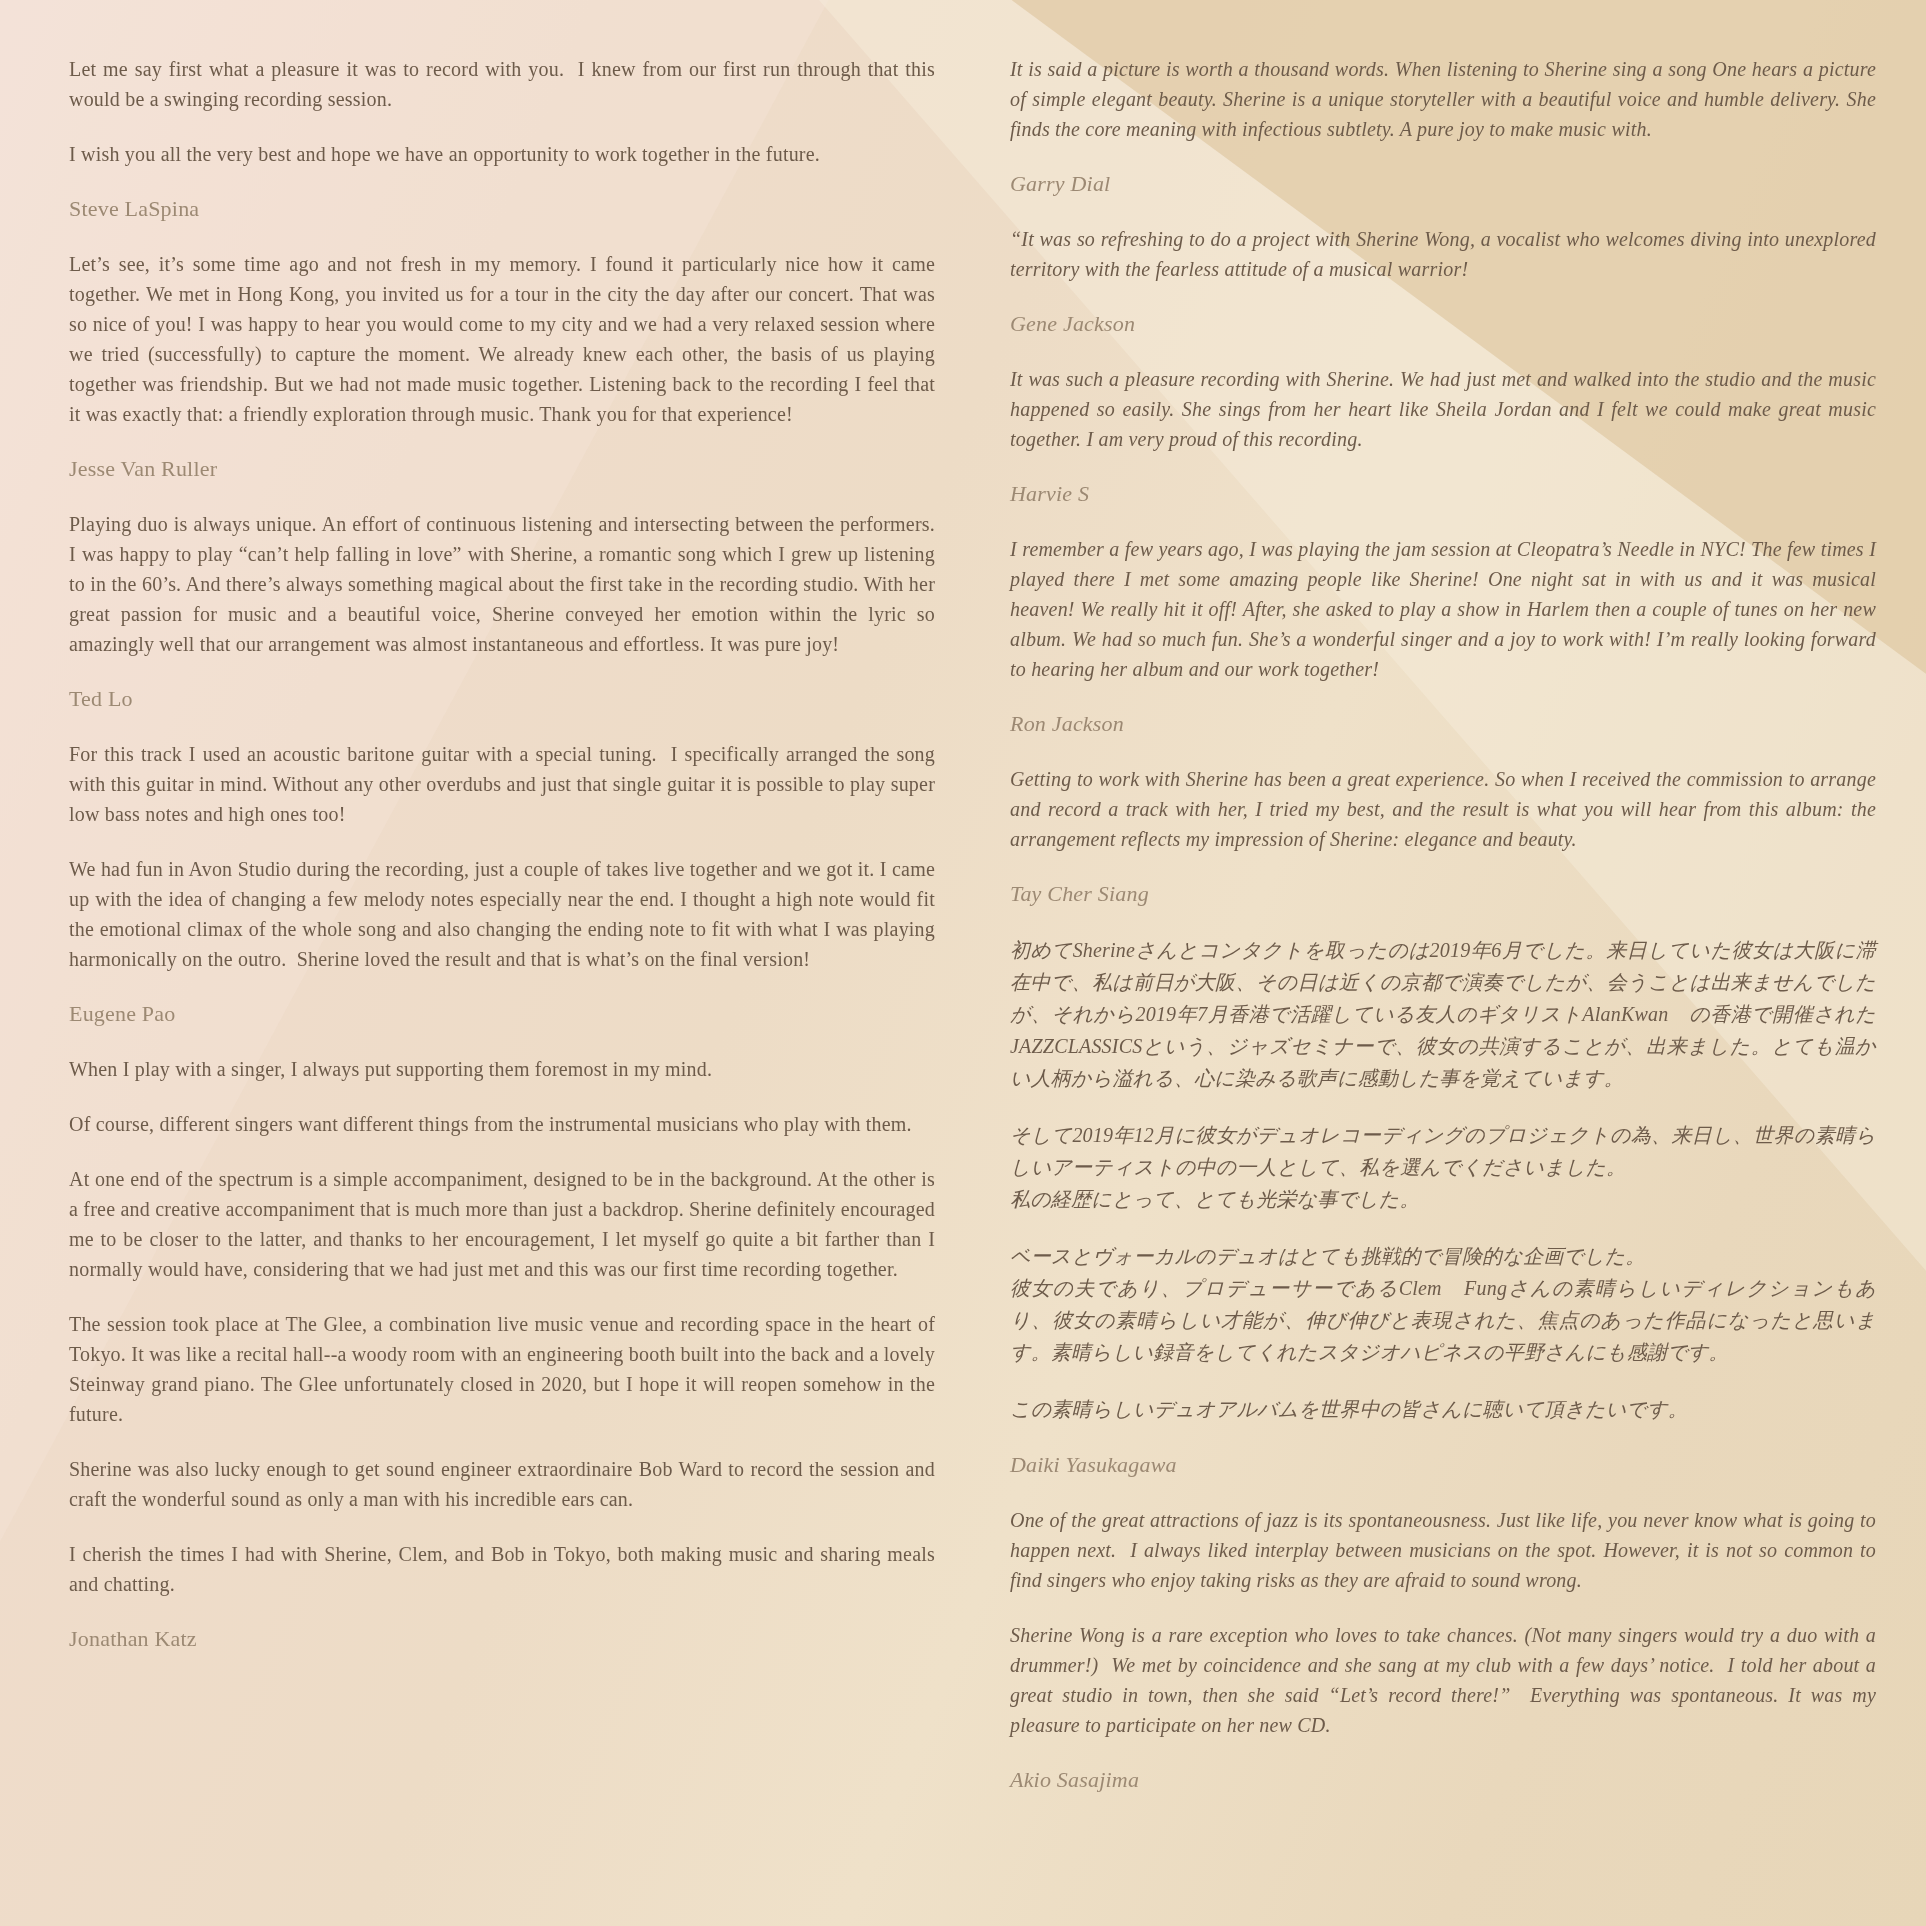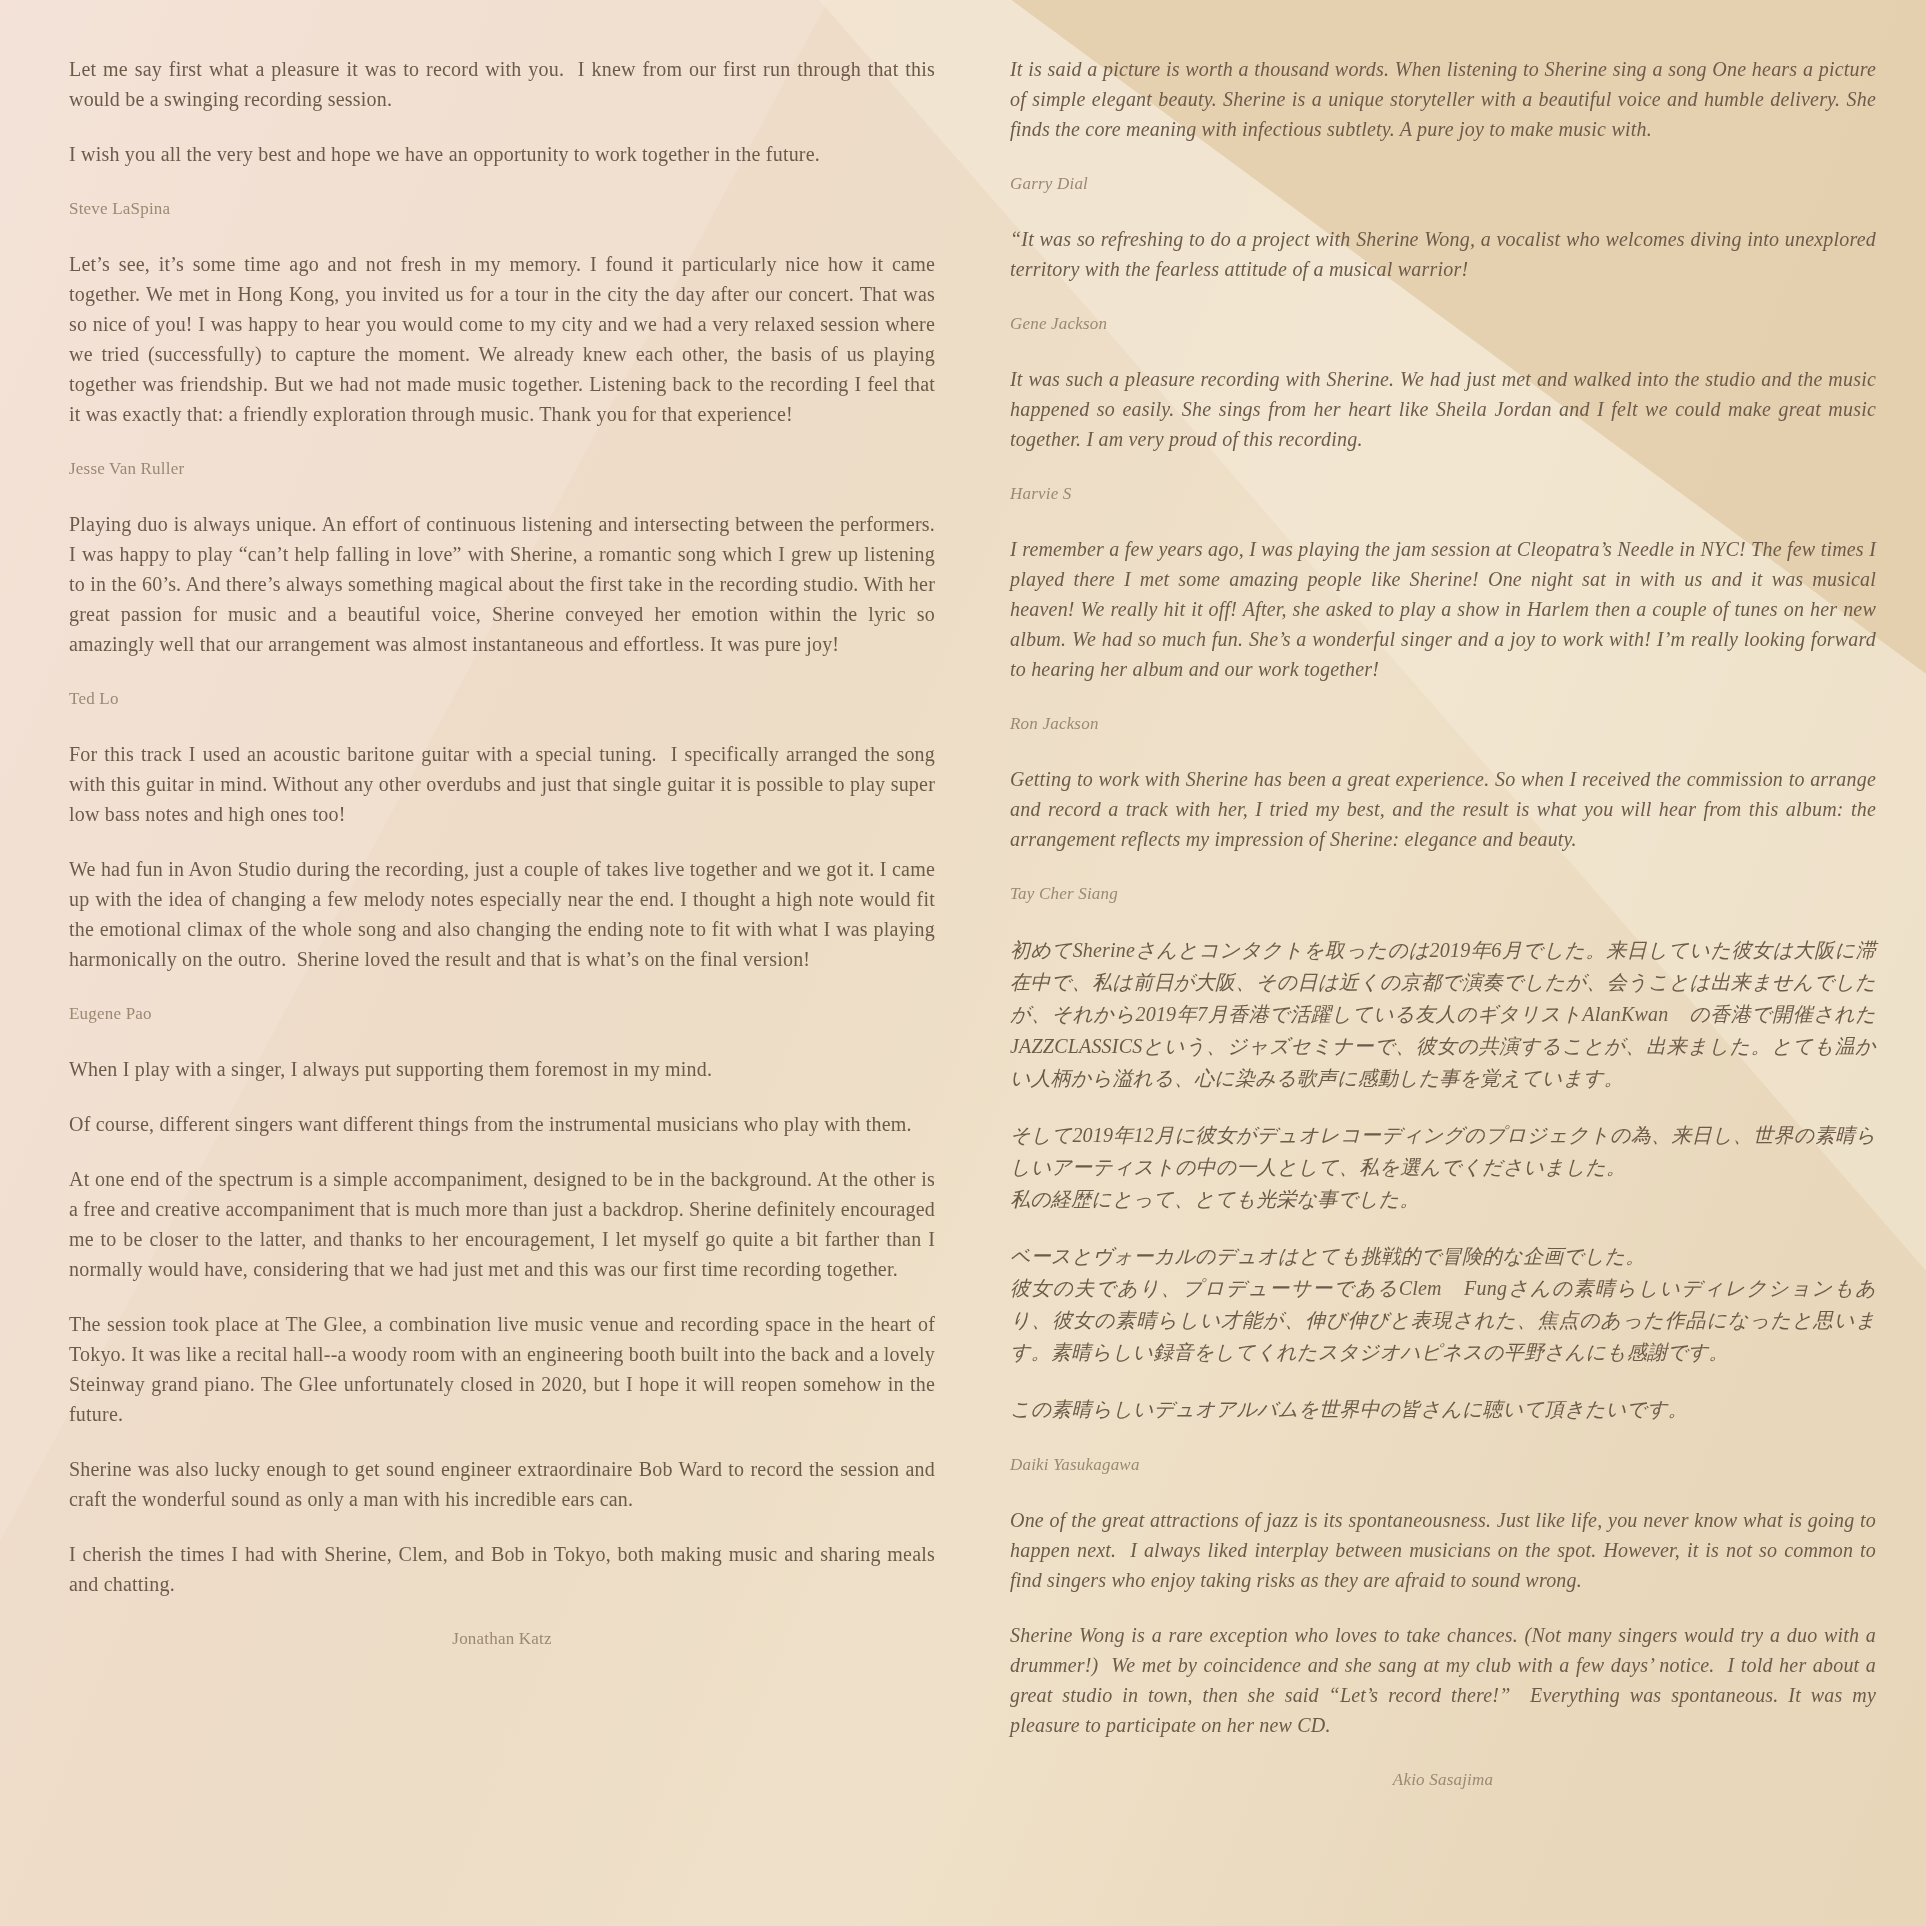--- a/index.html
+++ b/index.html
@@ -66,25 +66,25 @@
     display: block;
     white-space: pre-wrap;
   }
   .para.jp {
     font-size: 20px;
     line-height: 32px;
   }
   .signature {
     margin: 0 0 25px 0;
     color: #9c8973;
-    font-size: 17px;
+    font-size: 22px;
     line-height: 30px;
     letter-spacing: 0.2px;
   }
-  .column > :last-child { margin-bottom: 0; text-align: center; }
+  .column > :last-child { margin-bottom: 0; }
 </style>
 </head>
 <body>
 
 <div class="page">
   <div class="bg-layer bg-pink-wedge"></div>
   <div class="bg-layer bg-sheen"></div>
   <div class="bg-layer bg-triangle-dark"></div>
   <div class="columns">
     <div class="column column-left">

